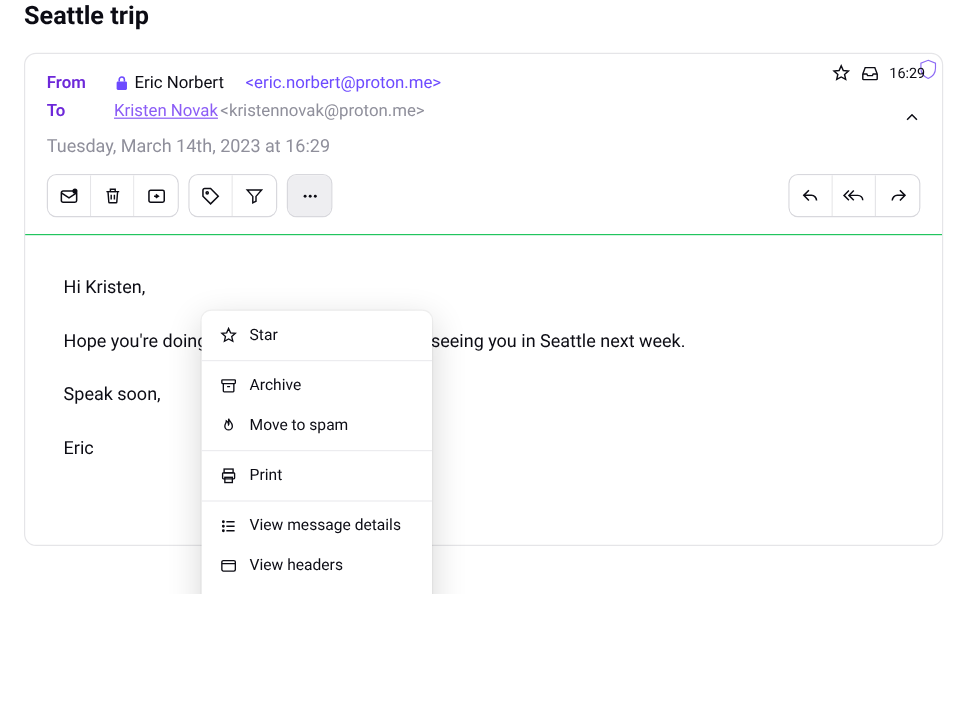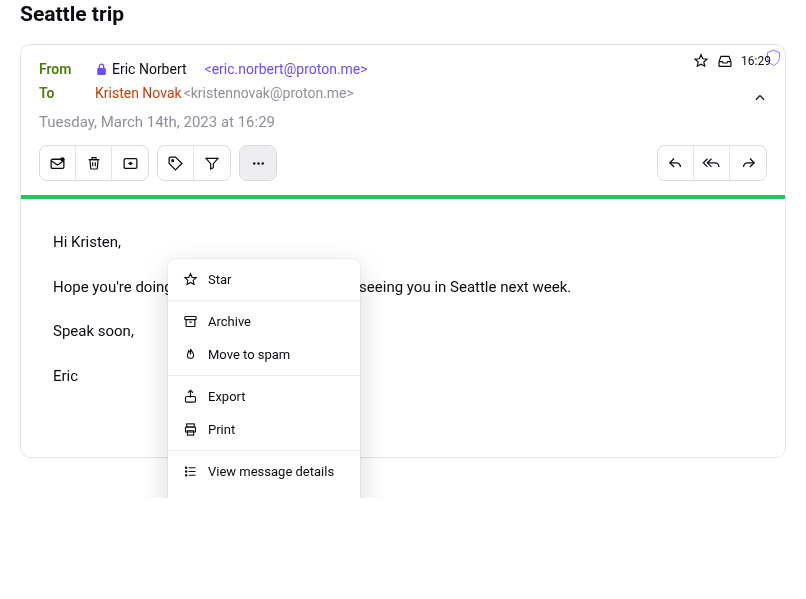--- a/index.html
+++ b/index.html
@@ -22,26 +22,26 @@
     position: relative;
   }
   .header-block {
     padding: 16px 18px 14px 18px;
     position: relative;
   }
   .row { display: flex; align-items: center; margin-bottom: 8px; }
   .row .label {
     width: 56px;
     font-weight: 600;
-    color: #4d7c0f;
+    color: #6d28d9;
   }
   .lock-icon { color: #6d4aff; margin-right: 4px; display: inline-flex; }
   .sender-name { font-weight: 400; color: #0c0c14; }
   .sender-email { color: #6d4aff; margin-left: 18px; }
-  .recip-name { color: #c2410c; }
+  .recip-name { color: #8b5cf6; text-decoration: underline; }
   .recip-email { color: #8f8f9b; margin-left: 2px; }
   .top-right {
     position: absolute;
     right: 14px;
     top: 8px;
     display: flex;
     align-items: center;
     gap: 8px;
     color: #0c0c14;
   }
@@ -83,21 +83,21 @@
     cursor: pointer;
     background: #fff;
     border-right: 1px solid #e5e5e8;
   }
   .btn-group .btn:last-child { border-right: none; }
   .btn.active { background: #eeeef1; }
   .left-tools { display: flex; gap: 8px; align-items: center; }
   .left-tools .pair { display: flex; }
 
   .body-block {
-    border-top: 4px solid #22c55e;
+    border-top: 1px solid #22c55e;
     padding: 32px 32px 48px 32px;
     font-size: 15px;
     line-height: 1.5;
     color: #0c0c14;
   }
   .body-block p { margin-bottom: 22px; }
 
   
   .dropdown {
     position: absolute;
@@ -301,30 +301,20 @@
           <svg width="15" height="15" viewBox="0 0 24 24" fill="none" stroke="currentColor" stroke-width="1.8">
               <path d="M12 3c1 4 5 5 5 10a5 5 0 01-10 0c0-3 2-4 2-7 2 1 3 3 3 5 1-1 0-5 0-8z"></path>
             </svg>
         </span>
         <span>Move to spam</span>
       </div>
       <div class="sep"></div>
       <div class="item">
         <span class="mi-icon">
           <svg width="15" height="15" viewBox="0 0 24 24" fill="none" stroke="currentColor" stroke-width="1.8">
-              <path d="M12 3v11"></path>
-              <path d="M8 6l4-4 4 4"></path>
-              <rect x="4" y="12" width="16" height="9" rx="2"></rect>
-            </svg>
-        </span>
-        <span>Export</span>
-      </div>
-      <div class="item">
-        <span class="mi-icon">
-          <svg width="15" height="15" viewBox="0 0 24 24" fill="none" stroke="currentColor" stroke-width="1.8">
               <rect x="6" y="3" width="12" height="5"></rect>
               <rect x="4" y="8" width="16" height="8" rx="1"></rect>
               <rect x="7" y="14" width="10" height="7"></rect>
             </svg>
         </span>
         <span>Print</span>
       </div>
       <div class="sep"></div>
       <div class="item">
         <span class="mi-icon">

